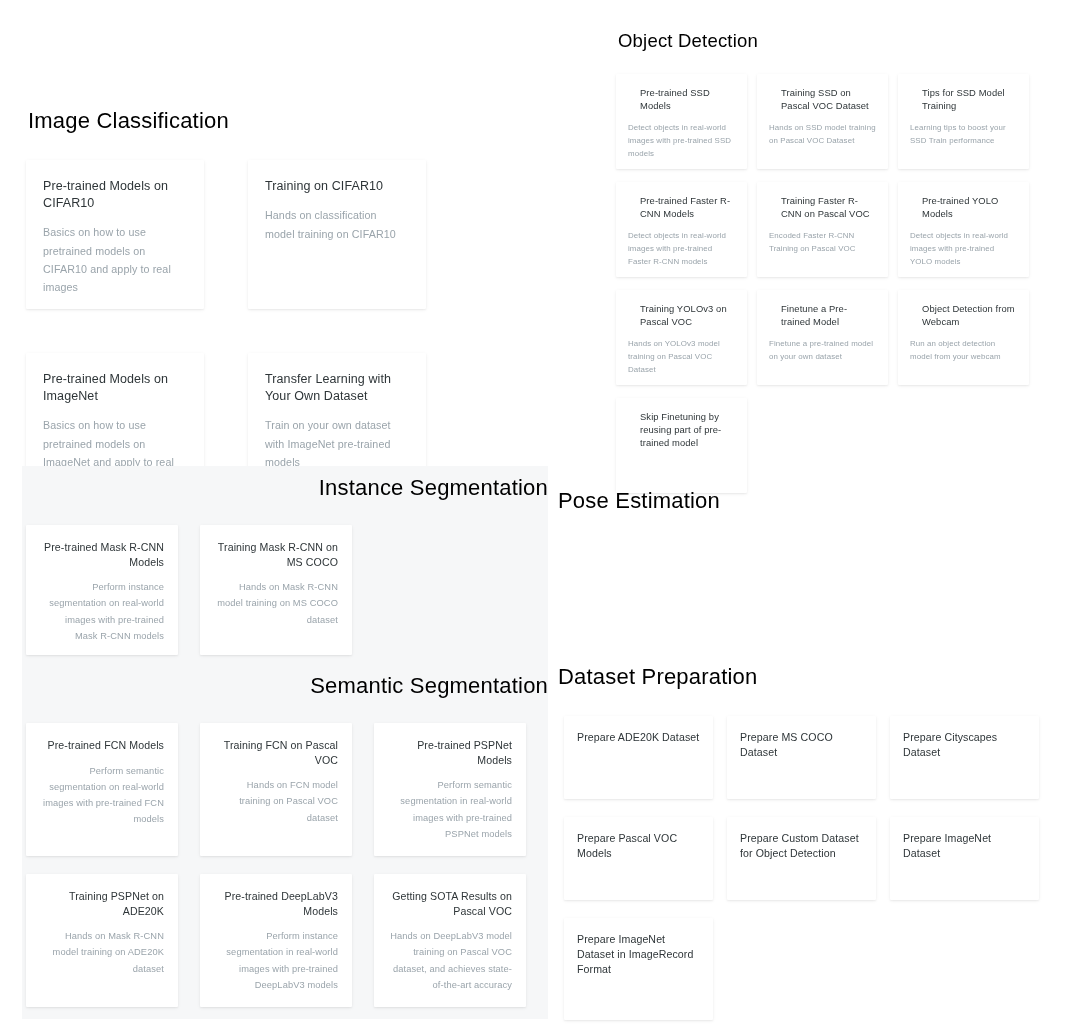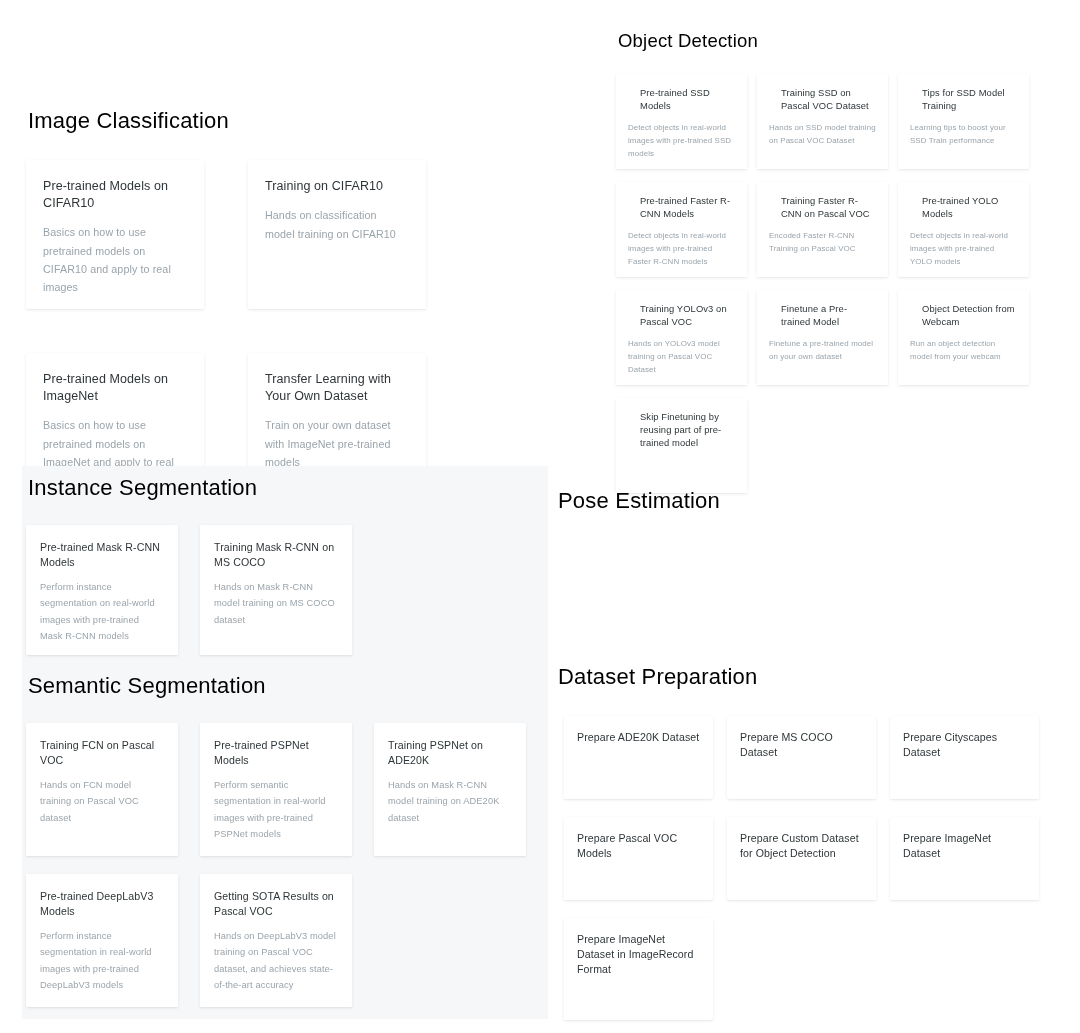--- a/index.html
+++ b/index.html
@@ -20,20 +20,21 @@
     overflow: hidden;
     background: #ffffff;
   }
 
   
   .section {
     position: absolute;
   }
   .section.shaded {
     background: #f6f7f8;
+    text-align: right;
   }
   .section-title {
     color: #000000;
     font-size: 18.5px;
     font-weight: 400;
     letter-spacing: 0.2px;
     line-height: 1.2;
     white-space: nowrap;
   }
   .section-title.big {
@@ -223,20 +224,24 @@
         <div class="card-desc">Hands on Mask R-CNN model training on MS COCO dataset</div>
       </div>
 
     </div>
   </div>
 
   <div class="section shaded" id="sec-semantic-segmentation">
     <div class="section-title big">Semantic Segmentation</div>
     <div class="card-grid">
 
+      <div class="card">
+        <div class="card-title">Pre-trained FCN Models</div>
+        <div class="card-desc">Perform semantic segmentation on real-world images with pre-trained FCN models</div>
+      </div>
 
       <div class="card">
         <div class="card-title">Training FCN on Pascal VOC</div>
         <div class="card-desc">Hands on FCN model training on Pascal VOC dataset</div>
       </div>
 
       <div class="card">
         <div class="card-title">Pre-trained PSPNet Models</div>
         <div class="card-desc">Perform semantic segmentation in real-world images with pre-trained PSPNet models</div>
       </div>

